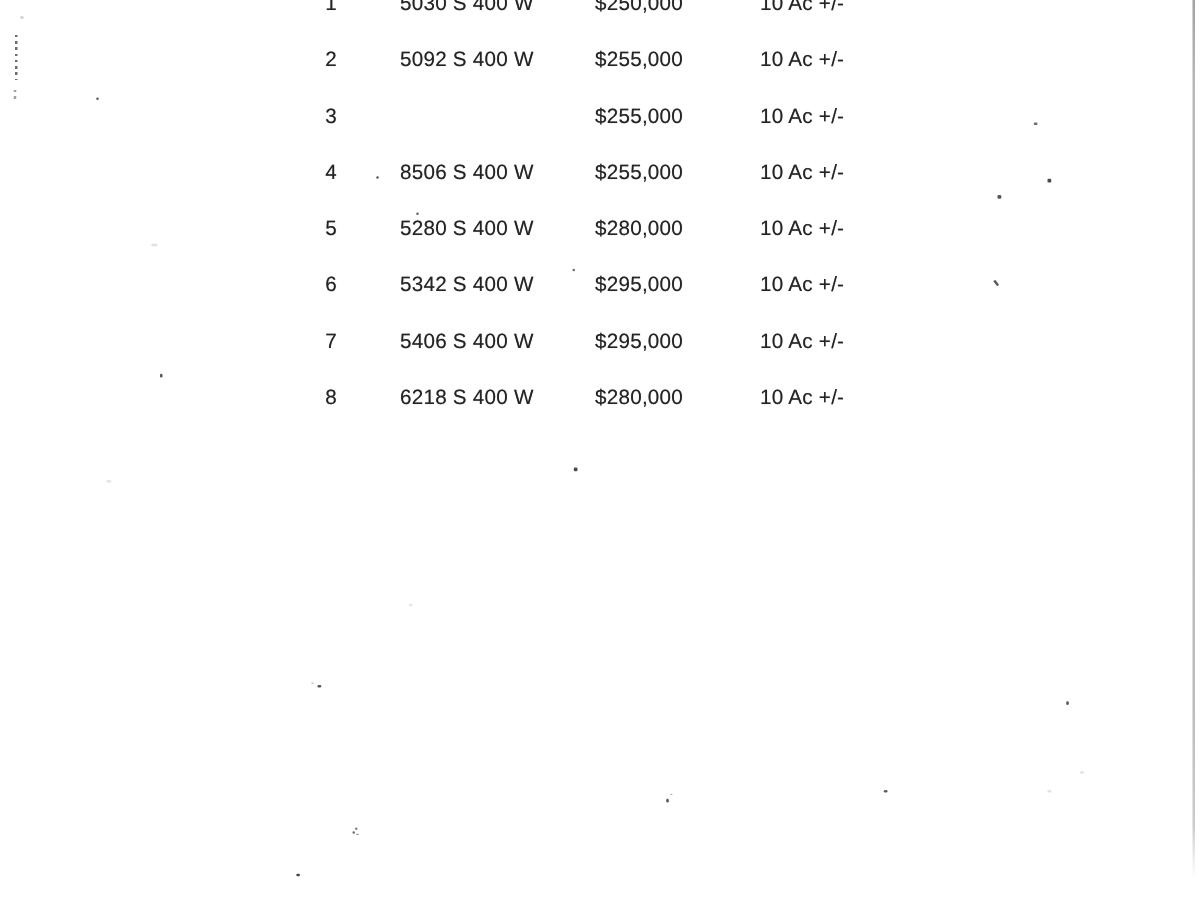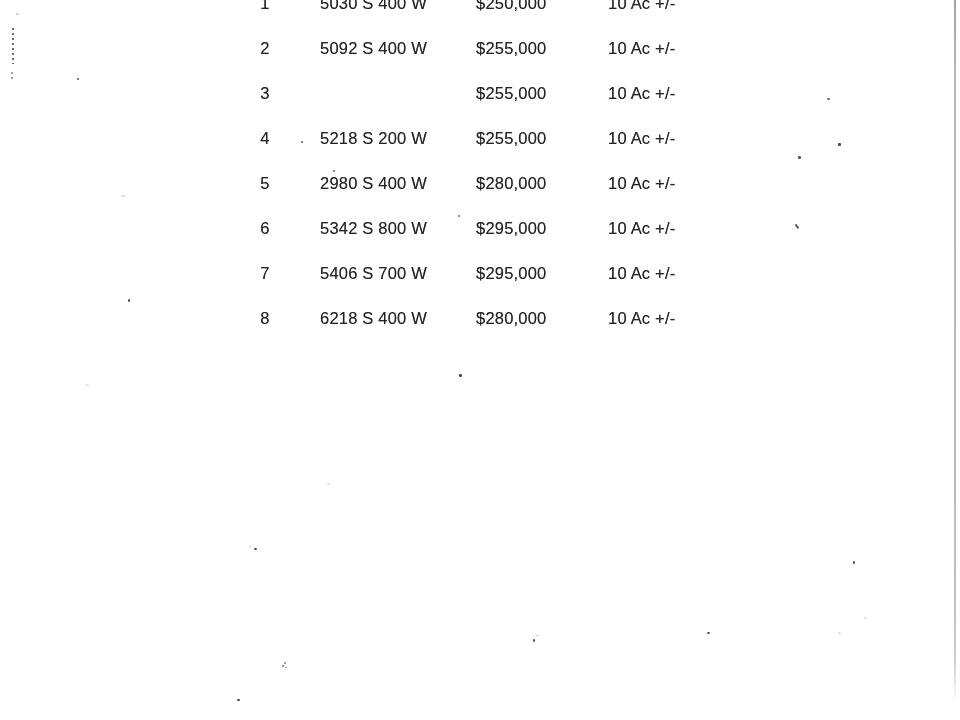--- a/index.html
+++ b/index.html
@@ -90,39 +90,39 @@
     <span class="cell c-price">$255,000</span>
     <span class="cell c-size">10 Ac +/-</span>
   </div>
   <div class="listing-row" style="top:71px;">
     <span class="cell c-lot">3</span>
     <span class="cell c-price">$255,000</span>
     <span class="cell c-size">10 Ac +/-</span>
   </div>
   <div class="listing-row" style="top:116px;">
     <span class="cell c-lot">4</span>
-    <span class="cell c-addr">5218 S 200 W</span>
+    <span class="cell c-addr">8506 S 400 W</span>
     <span class="cell c-price">$255,000</span>
     <span class="cell c-size">10 Ac +/-</span>
   </div>
   <div class="listing-row" style="top:161px;">
     <span class="cell c-lot">5</span>
-    <span class="cell c-addr">2980 S 400 W</span>
+    <span class="cell c-addr">5280 S 400 W</span>
     <span class="cell c-price">$280,000</span>
     <span class="cell c-size">10 Ac +/-</span>
   </div>
   <div class="listing-row" style="top:206px;">
     <span class="cell c-lot">6</span>
-    <span class="cell c-addr">5342 S 800 W</span>
+    <span class="cell c-addr">5342 S 400 W</span>
     <span class="cell c-price">$295,000</span>
     <span class="cell c-size">10 Ac +/-</span>
   </div>
   <div class="listing-row" style="top:251px;">
     <span class="cell c-lot">7</span>
-    <span class="cell c-addr">5406 S 700 W</span>
+    <span class="cell c-addr">5406 S 400 W</span>
     <span class="cell c-price">$295,000</span>
     <span class="cell c-size">10 Ac +/-</span>
   </div>
   <div class="listing-row" style="top:296px;">
     <span class="cell c-lot">8</span>
     <span class="cell c-addr">6218 S 400 W</span>
     <span class="cell c-price">$280,000</span>
     <span class="cell c-size">10 Ac +/-</span>
   </div>
 

